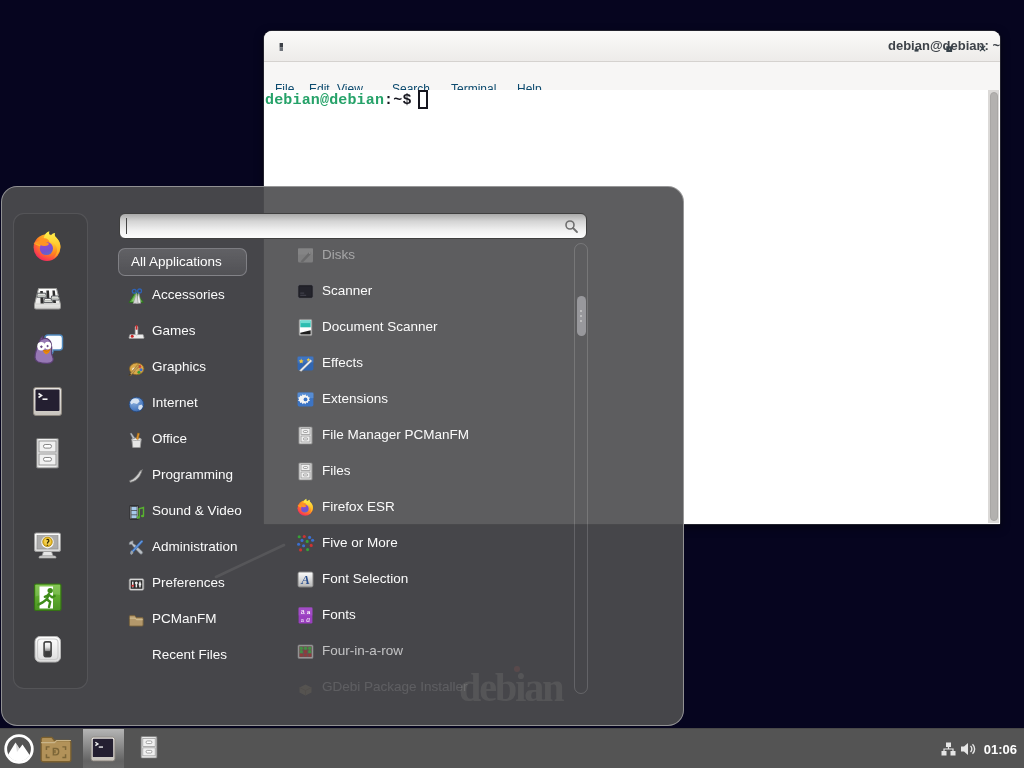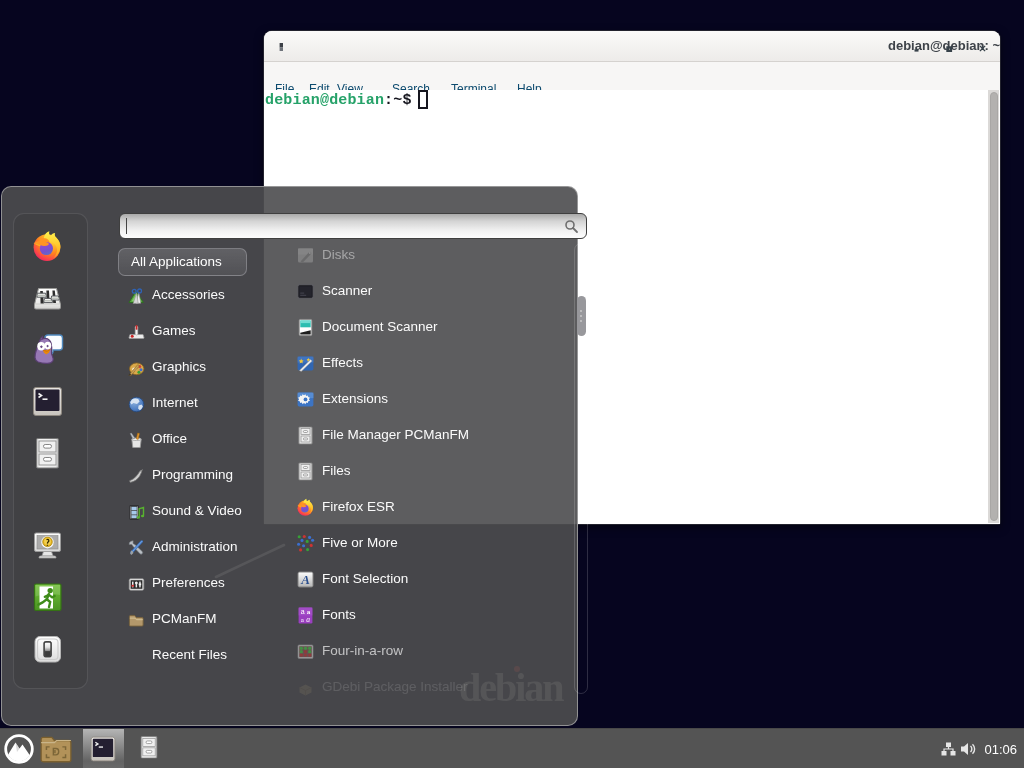--- a/index.html
+++ b/index.html
@@ -24,22 +24,22 @@
   .mitem { position:absolute; top:6px; font-size:12px; color:#0c4a6e;margin-top:14px; }
   #tcontent { left:0; top:59px; width:736px; height:434px; background:#fff; }
   #prompt { left:1px; top:2px; font-family:"Liberation Mono", monospace; font-size:15px; font-weight:bold;
             color:#16161f; letter-spacing:0.16px; white-space:pre; }
   #prompt .grn { color:#26a269; }
   #cursor { left:153.5px; top:0px; width:10px; height:19px; border:2px solid #16161f; }
   #tscroll { right:1px; top:0px; width:11px; height:433px; background:#dbd9d7; }
   #tthumb { left:2px; top:2px; width:8px; height:429px; background:#b3b1af; border-radius:4px; border:1px solid #a9a7a5;}
 
   
-  #menu { left:1px; top:186px; width:577px; height:540px; background:rgba(77,77,79,0.908);
-          border:1.5px solid rgba(175,175,175,0.72); border-radius:10px; }
+  #menu { left:1px; top:186px; width:683px; height:540px; background:rgba(77,77,79,0.908);
+          border:1.5px solid rgba(175,175,175,0.72); border-radius:16px; }
   #favbox { left:11px; top:26px; width:75px; height:476px; border:1px solid rgba(255,255,255,0.10);
             border-radius:11px; background:rgba(0,0,0,0.07); }
   .fav { position:absolute; left:17px; width:33px; height:33px; }
   #search { left:117px; top:26px; width:468px; height:26px; border-radius:6px; border:1px solid #3f3f3f;
             background:linear-gradient(#a9a9a9 0%, #d4d4d4 30%, #f2f2f2 70%, #fdfdfd 100%); }
   #scursor { left:6px; top:4px; width:1px; height:16px; background:#444; }
   #sglass { position:absolute; right:7px; top:5px; }
   #allapps { left:116px; top:61px; width:129px; height:28px; border-radius:7px;
              background:linear-gradient(rgba(120,120,124,0.55), rgba(96,96,100,0.45));
              border:1px solid rgba(160,160,166,0.55);
@@ -50,21 +50,21 @@
   .app { position:absolute; left:294px; height:36px; width:280px; }
   .app .ai { position:absolute; left:0; top:8px; width:19px; height:19px; }
   .app .at { position:absolute; left:26px; top:9px; font-size:13.5px; color:#fbfbfb; }
   #ascroll { left:572px; top:56px; width:14px; height:451px; border:1px solid rgba(255,255,255,0.16); border-radius:7px; }
   #athumb { position:absolute; left:1.5px; top:52px; width:9px; height:40px; background:#98989c; border-radius:4.5px; }
   .tdot { position:absolute; left:3.5px; width:2px; height:2px; background:#c9c9c9; border-radius:1px; }
 
   
   #panel { left:0; top:728px; width:1024px; height:40px; background:#545454; border-top:1px solid #484848; }
   #wlbtn { left:83px; top:0; width:41px; height:40px; background:linear-gradient(#b5b5b5, #636363 80%, #6a6a6a); }
-  #clock { right:7px; top:13px; font-size:13px; font-weight:normal; color:#fff; }
+  #clock { right:7px; top:13px; font-size:13px; font-weight:bold; color:#fff; }
 </style>
 </head>
 <body>
 
 <div id="wall" class="abs">
   <svg id="wline" class="abs" width="72" height="38" viewBox="0 0 72 38">
     <line x1="2" y1="35" x2="70" y2="3" stroke="#c7c7cc" stroke-width="2.5" stroke-linecap="round" opacity="0.9"></line>
   </svg>
   <div id="wmark" class="abs">debian<span class="idot"></span></div>
 </div>

